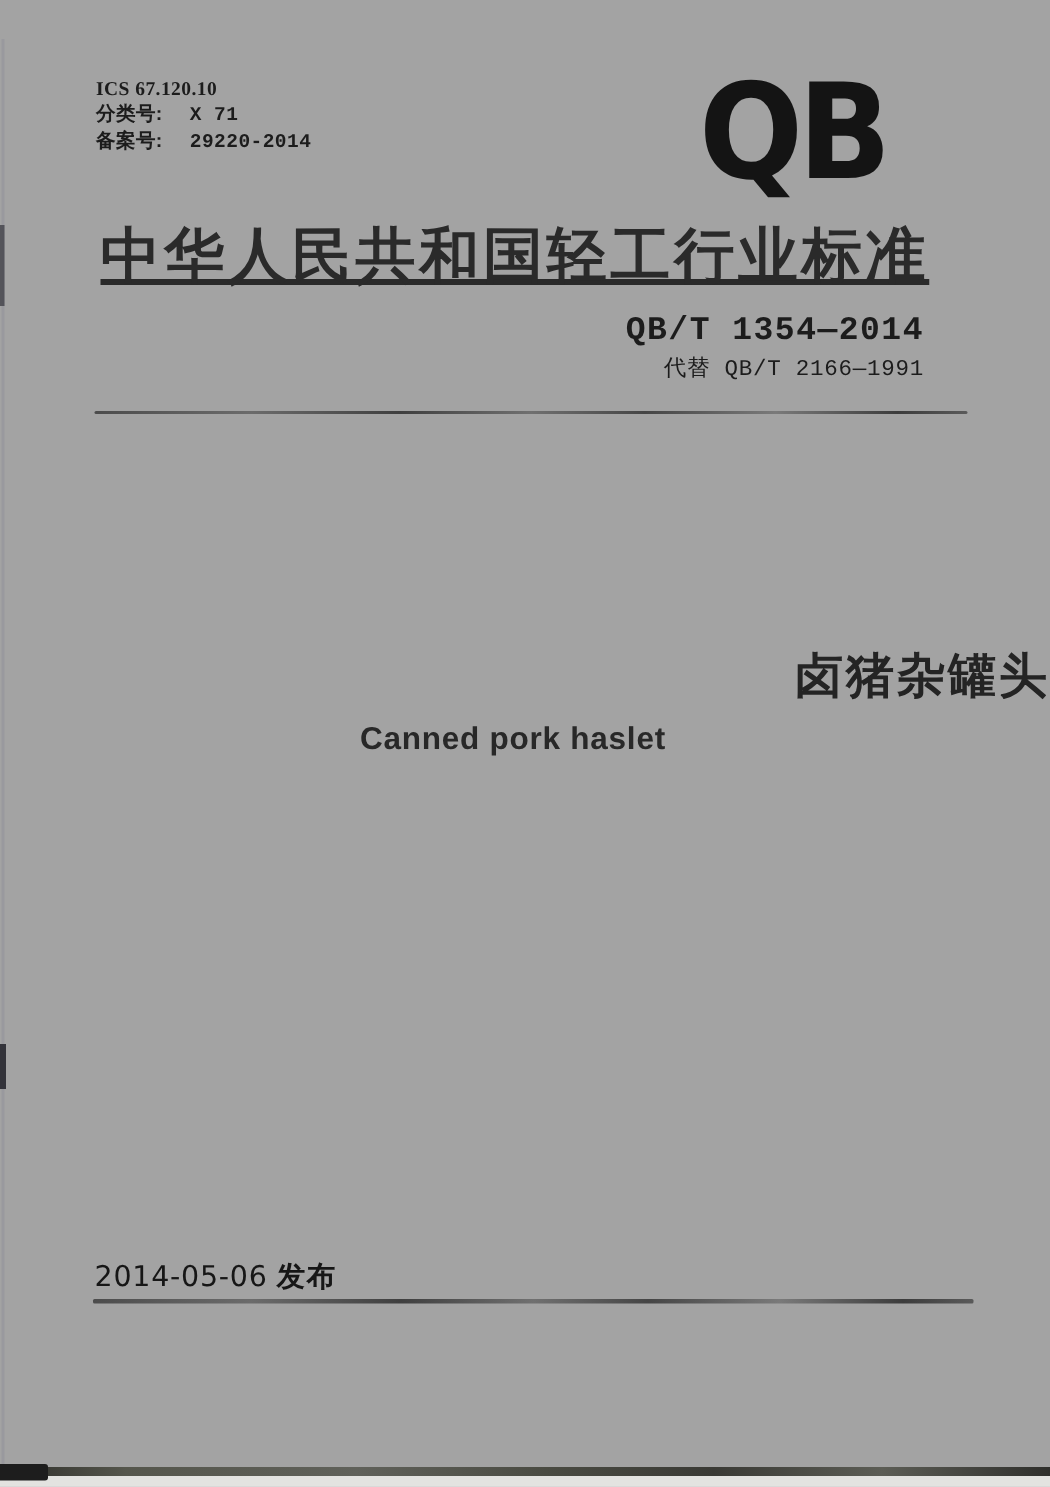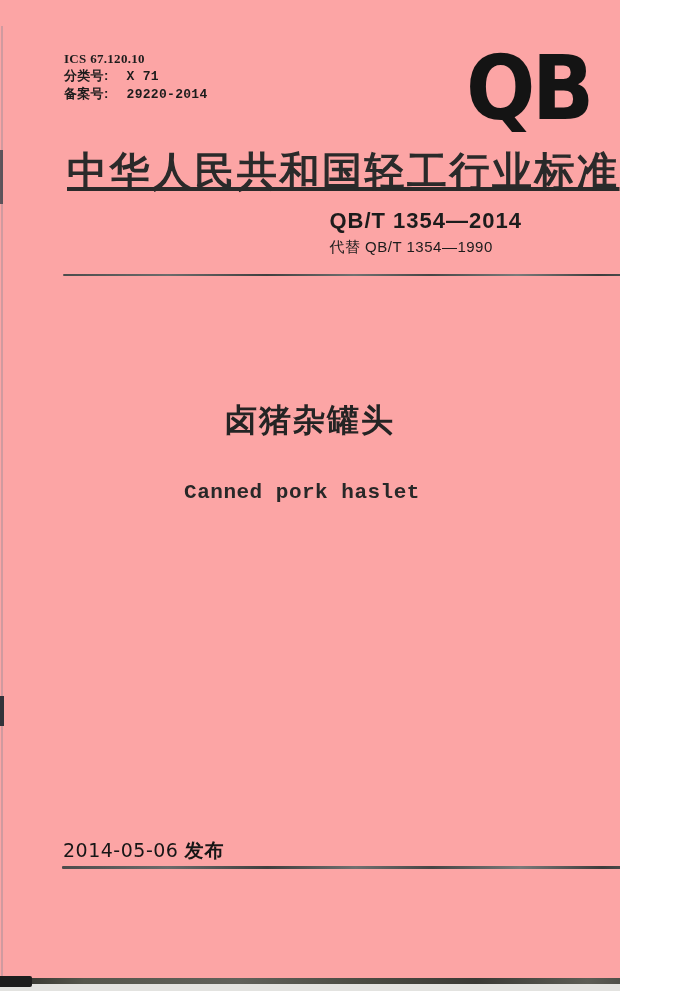--- a/index.html
+++ b/index.html
@@ -1,20 +1,20 @@
 <!DOCTYPE html>
 <html><head>
 <meta charset="utf-8">
 <style>
   html, body { margin: 0; padding: 0; background: #ffffff; }
   .page {
     position: relative;
-    width: 620px;
+    width: 700px;
     height: 991px;
-    background: #fca5a5;
+    background: #a3a3a3;
     overflow: hidden;
     font-family: "Liberation Sans", sans-serif;
     color: #1f1f1f;
   }
 
   
   .meta-block {
     position: absolute;
     left: 64px;
     top: 50px;
@@ -52,23 +52,24 @@
     font-weight: bold;
     letter-spacing: 2.5px;
     color: #2a2a2a;
     white-space: nowrap;
     text-decoration: underline;
   }
 
   
   .std-number-block {
     position: absolute;
-    right: 98px;
+    right: 84px;
     top: 209px;
-    font-family: Liberation Sans, sans-serif;
+    text-align: right;
+    font-family: Liberation Mono, monospace;
     color: #1c1c1c;
   }
   .std-number {
     font-size: 22px;
     font-weight: bold;
     letter-spacing: 1px;
     line-height: 24px;
   }
   .std-replaces {
     margin-top: 5px;
@@ -86,33 +87,33 @@
       #454545 63%, #7a7a7a 78%, #3c3c3c 92%, #5a5a5a 100%);
     border-radius: 1px;
   }
   .rule-top { left: 63px; top: 274px; width: 582px; }
   .rule-bottom { left: 62px; top: 866px; width: 587px; height: 2.5px; }
 
   
   .doc-title {
     position: absolute;
     left: 0; right: 0;
-    top: 399px;
-    text-align: center;
+    top: 429px;
+    text-align: right;
     font-size: 32px;
     font-weight: bold;
     letter-spacing: 2px;
     color: #242424;
   }
   .doc-subtitle {
     position: absolute;
     left: 0; right: 16px;
     top: 481px;
     text-align: center;
-    font-family: Liberation Mono, monospace;
+    font-family: Liberation Sans, sans-serif;
     font-size: 21px;
     font-weight: bold;
     color: #282828;
     letter-spacing: 0.5px;
   }
 
   
   .dates-row {
     position: absolute;
     left: 63px;
@@ -206,21 +207,21 @@
       <span>备案号:</span><span class="val">29220-2014</span>
     </div>
   </div>
 
   <div class="qb-logo">QB</div>
 
   <div class="standard-title">中华人民共和国轻工行业标准</div>
 
   <div class="std-number-block">
     <div class="std-number">QB/T 1354—2014</div>
-    <div class="std-replaces">代替 QB/T 1354—1990</div>
+    <div class="std-replaces">代替 QB/T 2166—1991</div>
   </div>
 
   <div class="rule rule-top"></div>
 
   <div class="doc-title">卤猪杂罐头</div>
   <div class="doc-subtitle">Canned pork haslet</div>
 
   <div class="dates-row">
     <div>
       <span class="date-num">2014-05-06</span><span class="date-label">发布</span>

